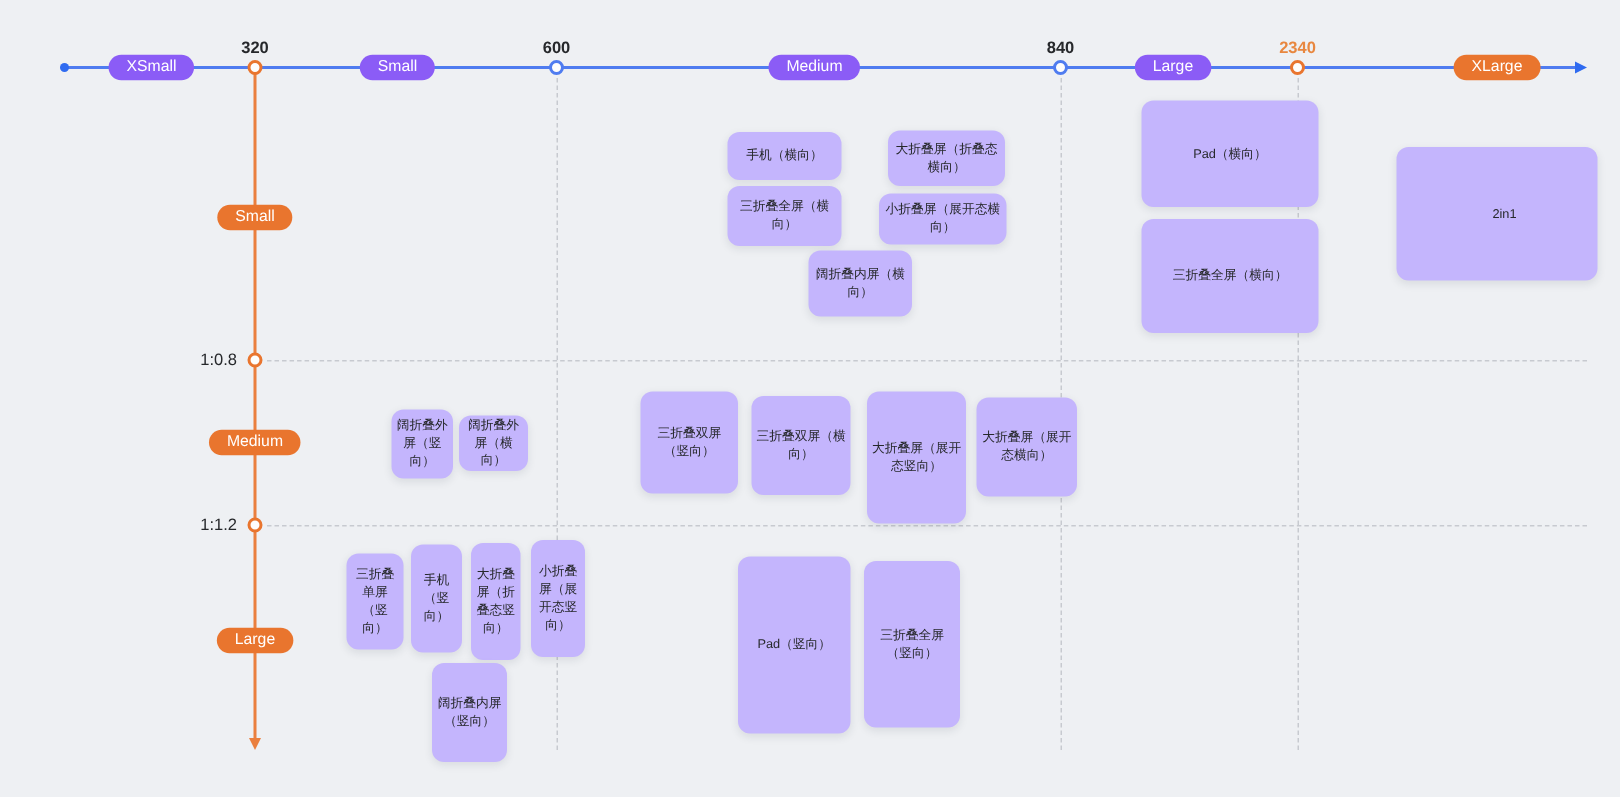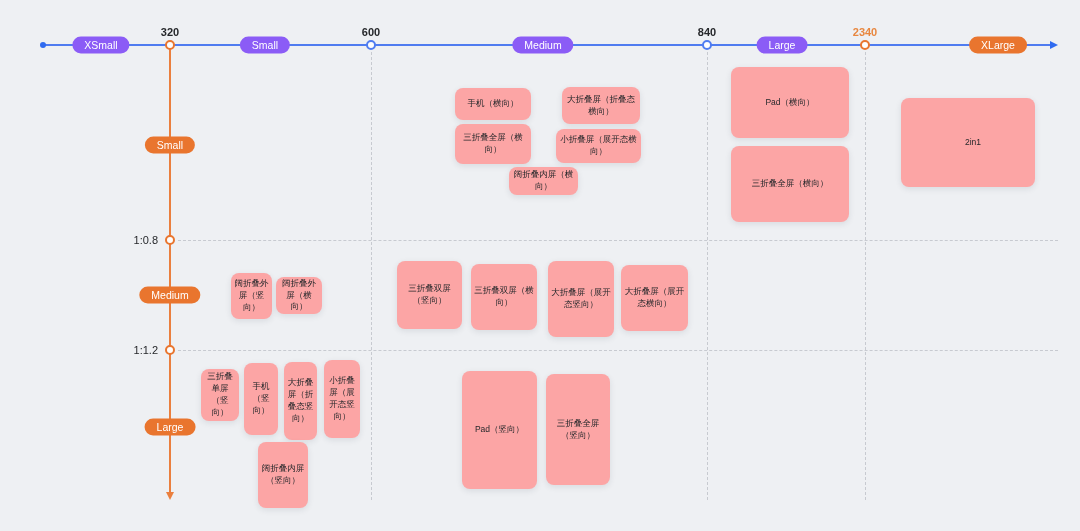--- a/index.html
+++ b/index.html
@@ -30,25 +30,25 @@
   .pill.orange { background:#e9752e; }
   .marker { position:absolute; width:10px; height:10px; border-radius:50%;
           background:#fdfdfd; box-sizing:border-box; border:2px solid #4f7cf0;
           transform:translate(-50%,-50%); z-index:6; }
   .marker.orange { border-color:#e9752e; }
   .marker-label { position:absolute; transform:translate(-50%,-100%);
           font-size:11px; color:#26282b; white-space:nowrap; z-index:6;font-weight:bold; }
   .marker-label.orange { color:#e8873f; }
   .ratio-label { position:absolute; transform:translate(-100%,-50%);
           font-size:11px; color:#26282b; white-space:nowrap; z-index:6; }
-  .card { position:absolute; background:#fca5a5; border-radius:8px;
+  .card { position:absolute; background:#c4b5fd; border-radius:8px;
           box-shadow:0 2px 6px rgba(30,40,60,0.10);
           display:flex; align-items:center; justify-content:center;
           text-align:center; color:#26282b; font-size:8.5px; line-height:1.4;
-          padding:3px; box-sizing:border-box; z-index:2; }
+          padding:3px; box-sizing:border-box; z-index:2;margin-left:30px; }
 </style>
 </head>
 <body>
 
 <div class="stage">
   <div class="xline"></div>
   <div class="axis-dot"></div>
   <div class="arrow-right"></div>
   <div class="yline"></div>
   <div class="arrow-down"></div>
@@ -57,31 +57,31 @@
       <div class="vline" style="left: 707px;"></div>
       <div class="vline" style="left: 865px;"></div>
       <div class="hline" style="top: 240px;"></div>
       <div class="hline" style="top: 350px;"></div>
     </div>
   <div id="cards-layer">
       <div class="card" style="left: 455px; top: 88px; width: 76px; height: 32px;">手机（横向）</div>
       <div class="card" style="left: 562px; top: 87px; width: 78px; height: 37px;">大折叠屏（折叠态横向）</div>
       <div class="card" style="left: 455px; top: 124px; width: 76px; height: 40px;">三折叠全屏（横向）</div>
       <div class="card" style="left: 556px; top: 129px; width: 85px; height: 34px;">小折叠屏（展开态横向）</div>
-      <div class="card" style="left: 509px; top: 167px; width: 69px; height: 28px;">阔折叠内屏（横向）</div>
+      <div class="card" style="left: 509px; top: 167px; width: 69px; height: 44px;">阔折叠内屏（横向）</div>
       <div class="card" style="left: 731px; top: 67px; width: 118px; height: 71px;">Pad（横向）</div>
       <div class="card" style="left: 731px; top: 146px; width: 118px; height: 76px;">三折叠全屏（横向）</div>
       <div class="card" style="left: 901px; top: 98px; width: 134px; height: 89px; padding-left: 13px;">2in1</div>
       <div class="card" style="left: 231px; top: 273px; width: 41px; height: 46px;">阔折叠外屏（竖向）</div>
       <div class="card" style="left: 276px; top: 277px; width: 46px; height: 37px;">阔折叠外屏（横向）</div>
       <div class="card" style="left: 397px; top: 261px; width: 65px; height: 68px;">三折叠双屏（竖向）</div>
       <div class="card" style="left: 471px; top: 264px; width: 66px; height: 66px;">三折叠双屏（横向）</div>
-      <div class="card" style="left: 548px; top: 261px; width: 66px; height: 76px;">大折叠屏（展开态竖向）</div>
+      <div class="card" style="left: 548px; top: 261px; width: 66px; height: 88px;">大折叠屏（展开态竖向）</div>
       <div class="card" style="left: 621px; top: 265px; width: 67px; height: 66px;">大折叠屏（展开态横向）</div>
-      <div class="card" style="left: 201px; top: 369px; width: 38px; height: 52px;">三折叠单屏（竖向）</div>
+      <div class="card" style="left: 201px; top: 369px; width: 38px; height: 64px;">三折叠单屏（竖向）</div>
       <div class="card" style="left: 244px; top: 363px; width: 34px; height: 72px;">手机（竖向）</div>
       <div class="card" style="left: 284px; top: 362px; width: 33px; height: 78px;">大折叠屏（折叠态竖向）</div>
       <div class="card" style="left: 324px; top: 360px; width: 36px; height: 78px;">小折叠屏（展开态竖向）</div>
       <div class="card" style="left: 258px; top: 442px; width: 50px; height: 66px;">阔折叠内屏（竖向）</div>
       <div class="card" style="left: 462px; top: 371px; width: 75px; height: 118px;">Pad（竖向）</div>
       <div class="card" style="left: 546px; top: 374px; width: 64px; height: 111px;">三折叠全屏（竖向）</div>
     </div>
   <div id="markers-layer">
       <div class="marker orange" style="left: 170px; top: 45px;"></div>
       <div class="marker-label" style="left: 170px; top: 38px;">320</div>

